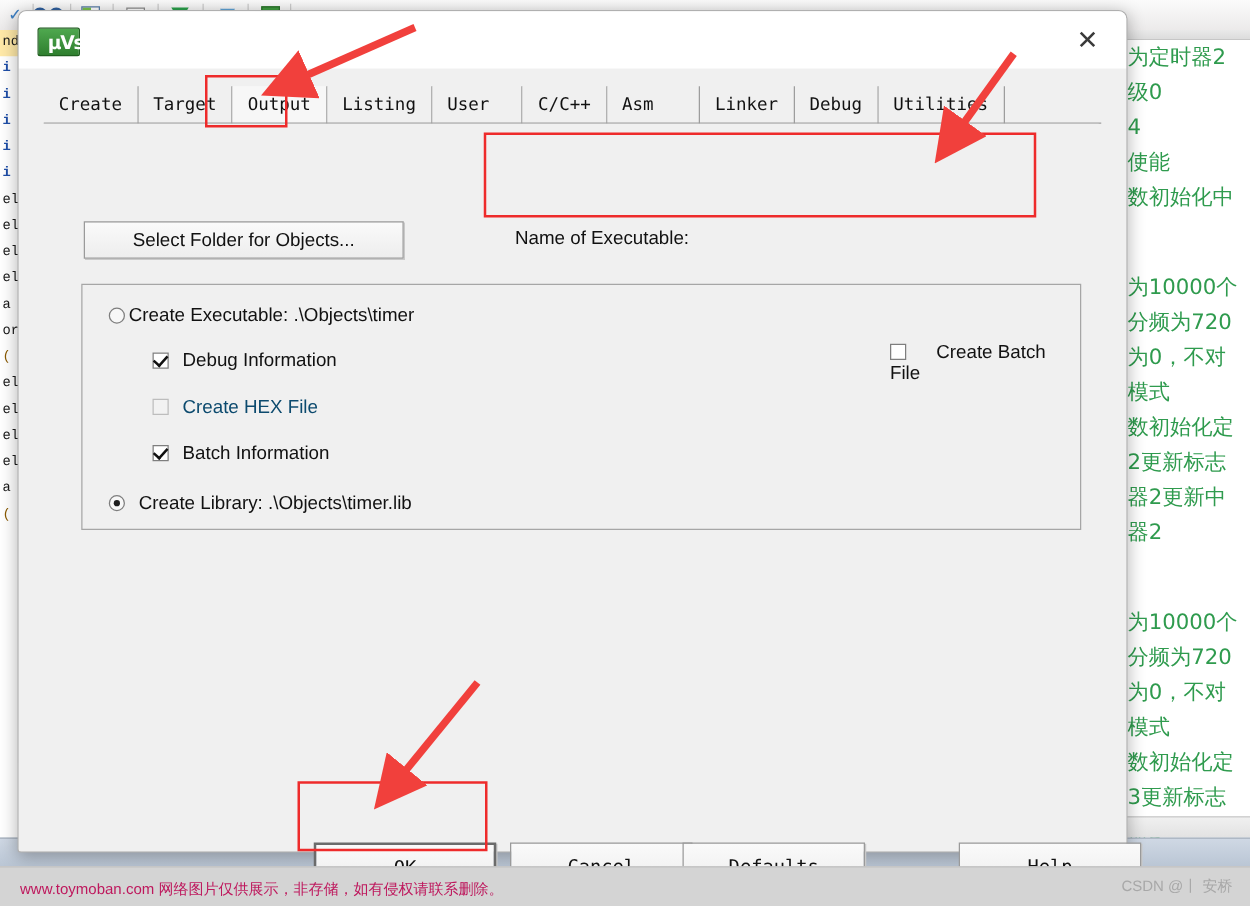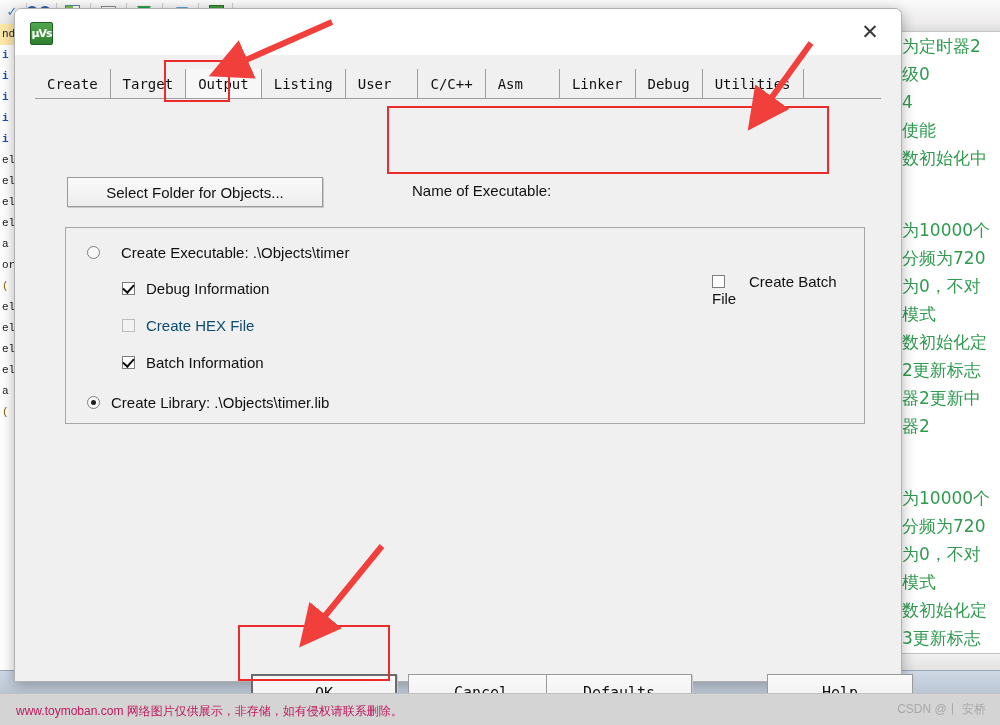--- a/index.html
+++ b/index.html
@@ -130,24 +130,25 @@
     background: #ffffff;
     border-radius: 6px 6px 0 0;
   }
   .dlg-app-icon {
     position: absolute; left: 15px; top: 13px;
     width: 21px; height: 21px;
     background: linear-gradient(#4fa84f,#2f7f2f);
     border: 1px solid #1f5f1f;
     border-radius: 2px;
     color: #ffffff;
-    font-size: 11px; font-weight: bold;
+    font-size: 15px; font-weight: bold;
     display: flex; align-items: center; justify-content: center;
     font-family: "DejaVu Sans", sans-serif;
     letter-spacing: -1px;
+    padding-left: 11px;
   }
   .dlg-title {
     position: absolute; left: 46px; top: 11px;
     font-size: 19px; color: #111111;
     font-family: "Liberation Sans", sans-serif;
   }
   .dlg-close {
     position: absolute; right: 10px; top: 8px;
     width: 42px; height: 30px;
     display: flex; align-items: center; justify-content: center;
@@ -444,21 +445,21 @@
 
         <button class="btn btn-folder">Select Folder for Objects...</button>
 
         <div class="lbl lbl-exec">Name of Executable:</div>
 
 
         <div class="groupbox">
 
           <div class="optrow" style="left:21px; top:16px;">
             <span class="radio" style="left:0; top:2px;"></span>
-            <span style="margin-left:34px;">Create Executable:  .\Objects\timer</span>
+            <span style="margin-left:16px;">Create Executable:  .\Objects\timer</span>
           </div>
 
           <div class="optrow" style="left:56px; top:52px;">
             <span class="chk on" style="left:0; top:2px;"></span>
             <span style="margin-left:24px;">Debug Information</span>
           </div>
 
           <div class="optrow" style="left:56px; top:89px;">
             <span class="chk dis" style="left:0; top:2px;"></span>
             <span class="dimmed" style="margin-left:24px;">Create HEX File</span>

